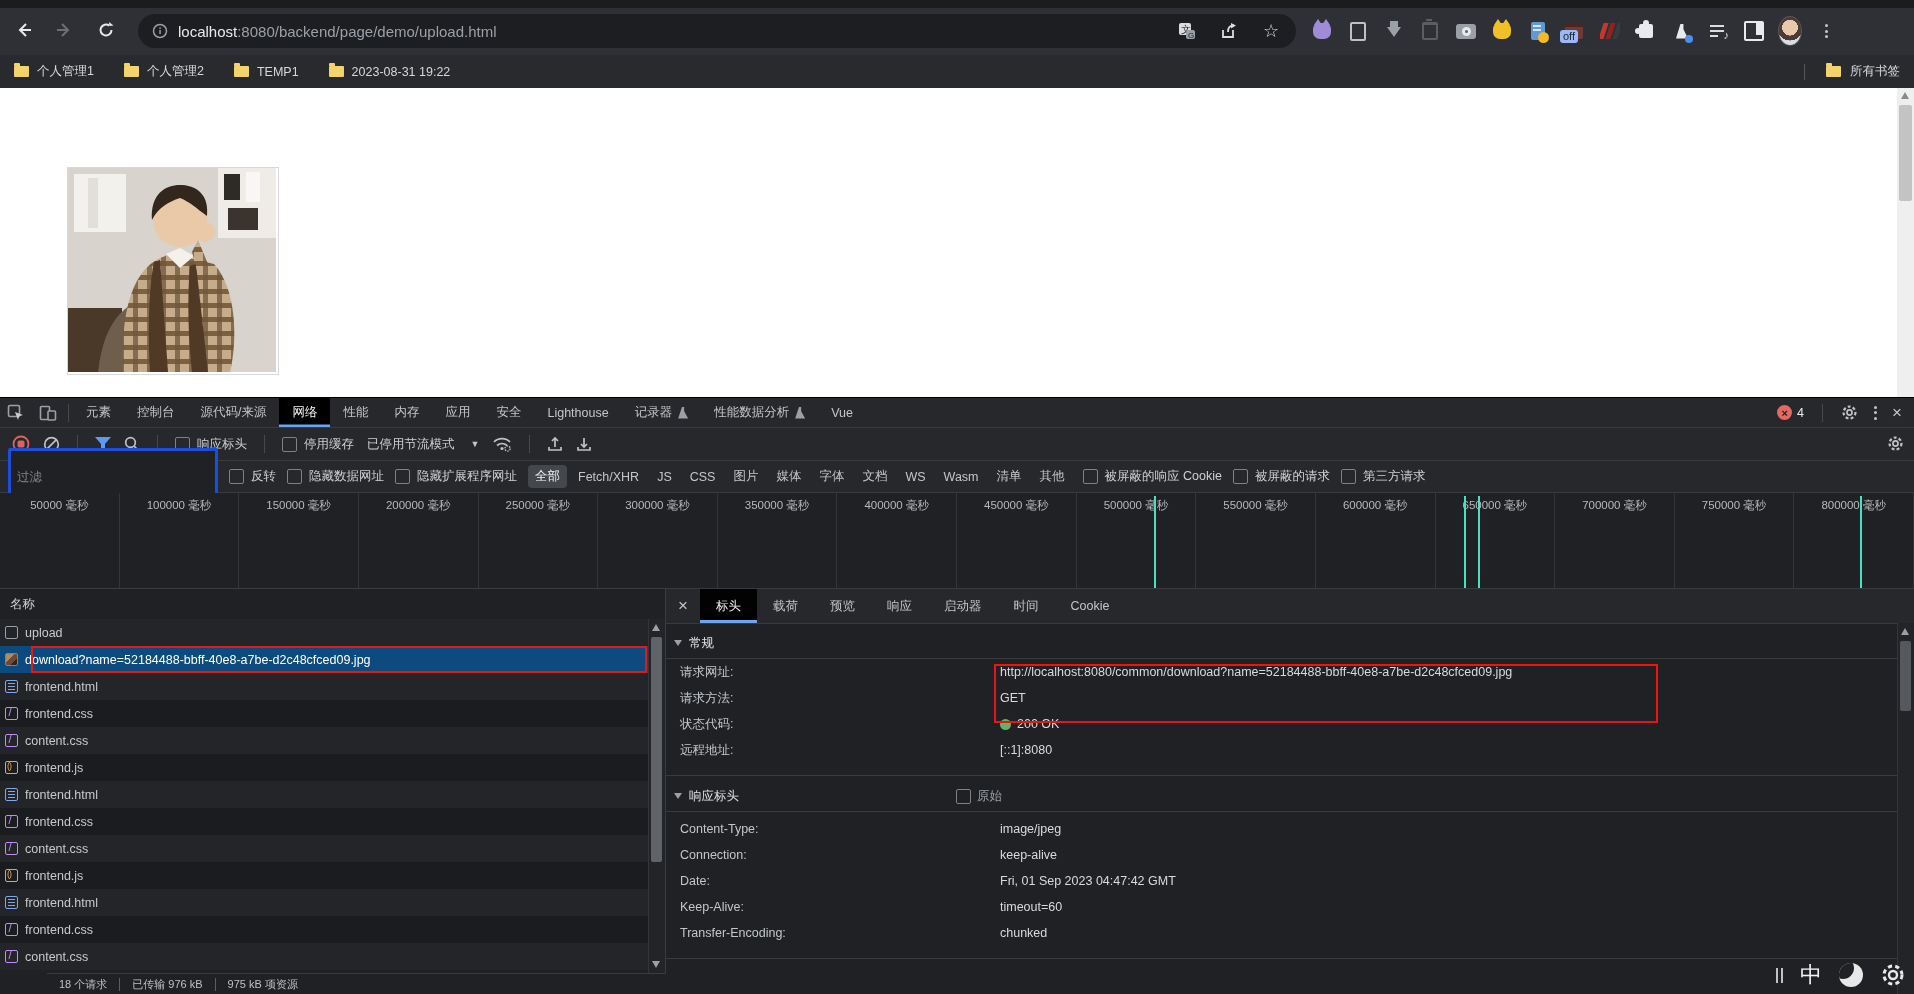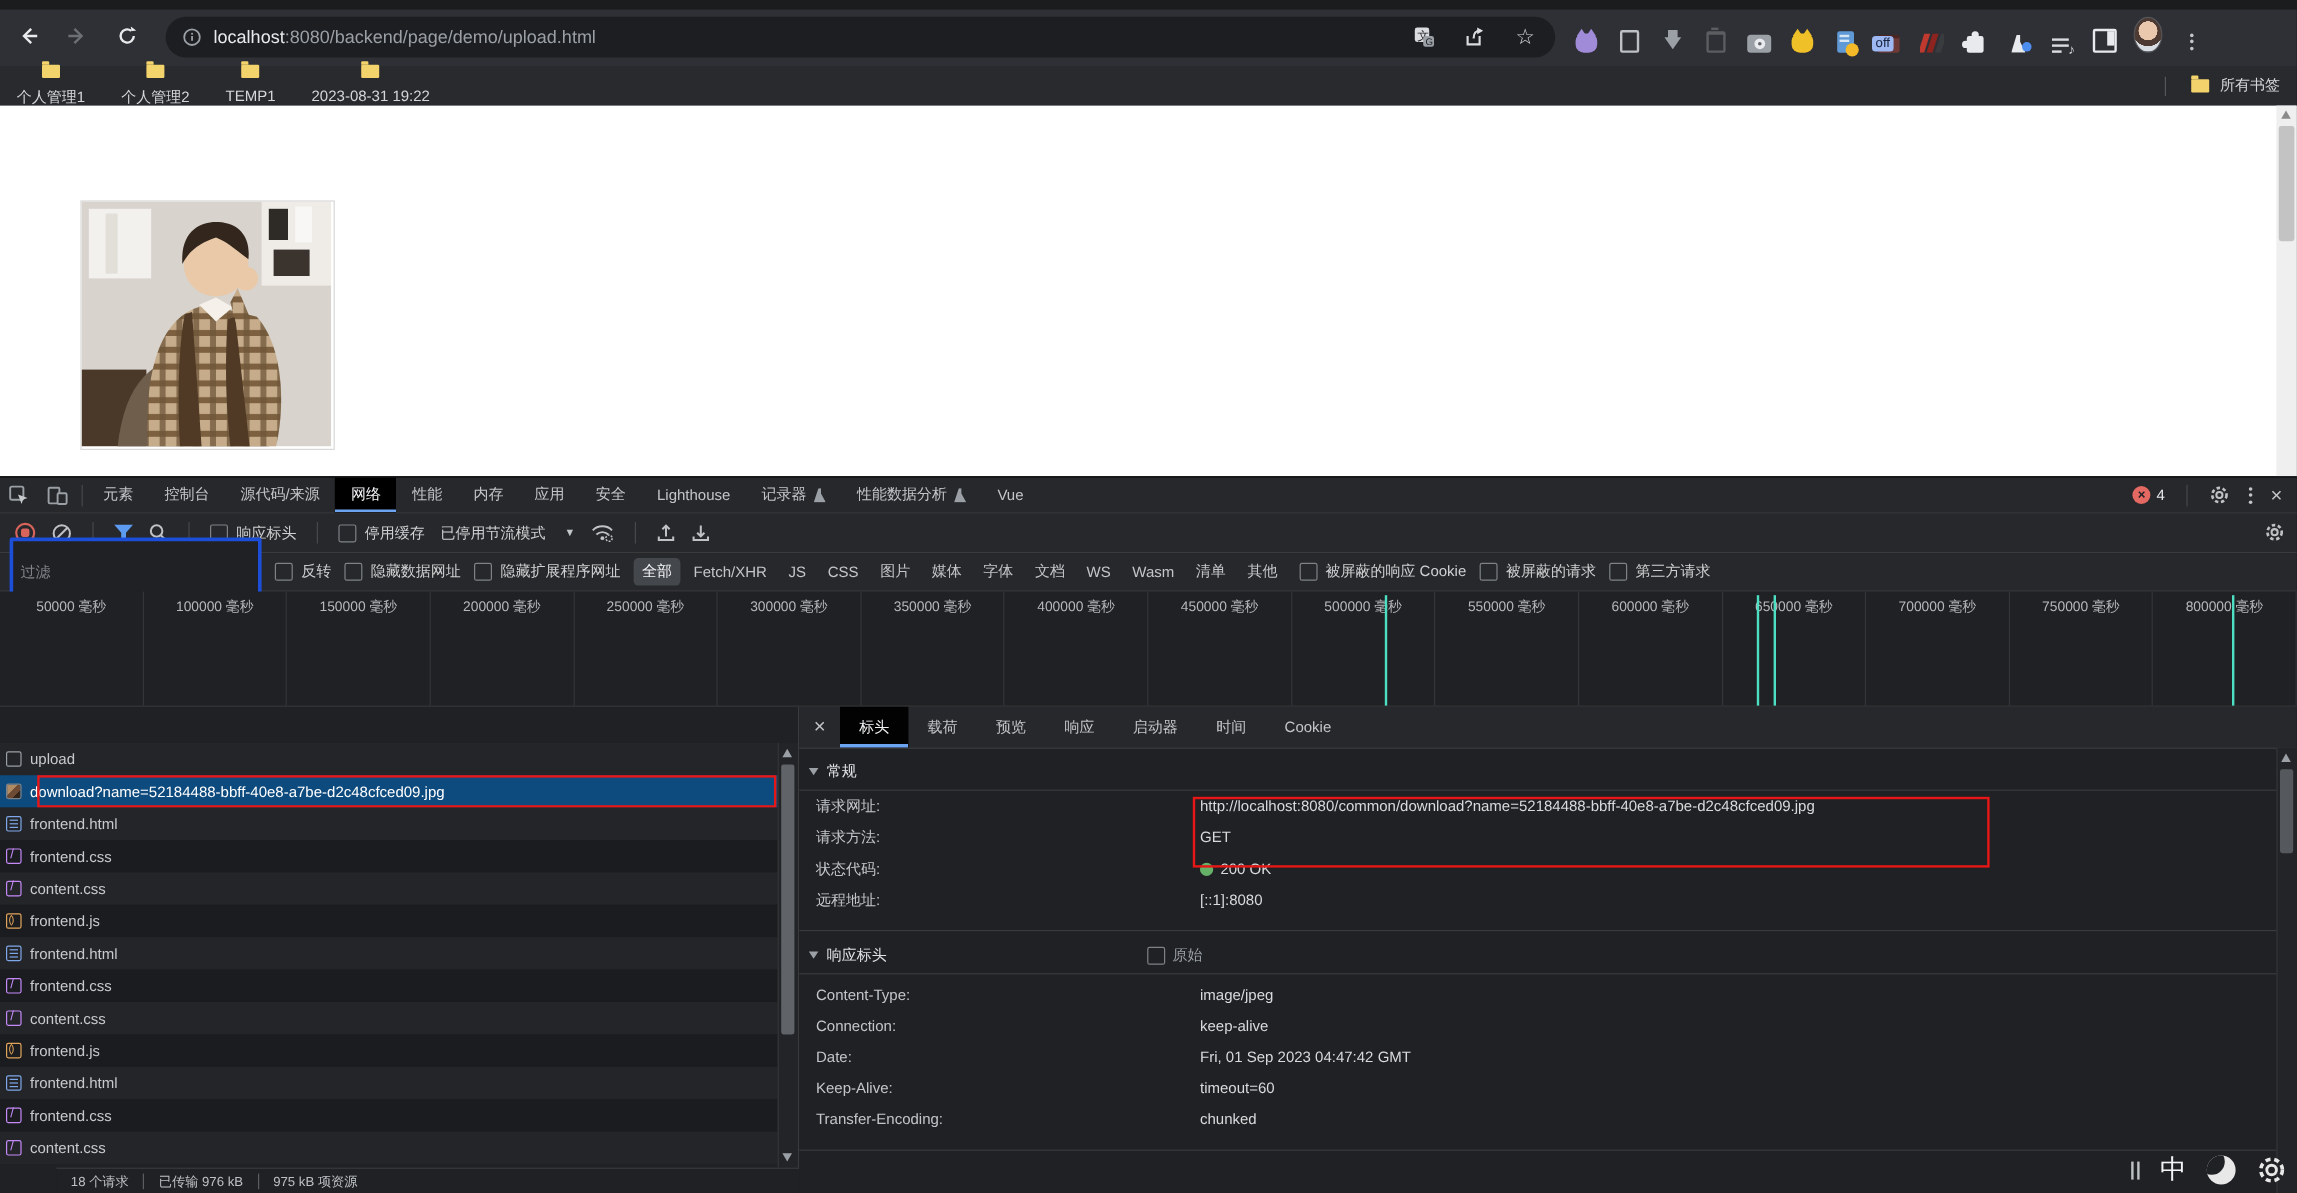--- a/index.html
+++ b/index.html
@@ -17,21 +17,21 @@
   #chrome-toolbar{top:8px;left:0;width:100%;height:47px;background:#2f3035;}
   .nav-ic{position:absolute;top:6px;width:32px;height:32px;border-radius:16px;display:flex;align-items:center;justify-content:center;}
   #back-btn{left:8px;}  #fwd-btn{left:48px;}  #reload-btn{left:90px;}
   #urlbar{position:absolute;left:138px;top:6px;width:1158px;height:34px;background:#1d1e22;border-radius:17px;
     display:flex;align-items:center;padding:0 14px;box-sizing:border-box;gap:10px;}
   #url-text{font-size:15px;color:#9aa0a6;white-space:nowrap;}
   #url-text b{color:#e8eaed;font-weight:normal;}
   .pill-spacer{flex:1;}
   .pill-ic{width:22px;height:22px;display:flex;align-items:center;justify-content:center;margin-left:10px;}
   #ext-icons{position:absolute;left:1310px;top:6px;height:34px;display:flex;align-items:center;gap:12px;}
-  .ext{width:24px;height:26px;display:flex;align-items:flex-end;justify-content:center;position:relative;}
+  .ext{width:24px;height:26px;display:flex;align-items:center;justify-content:center;position:relative;}
   .star-glyph{font-size:18px;color:#dadce0;}
   
   .cat{width:18px;height:16px;border-radius:6px 6px 7px 7px;position:relative;}
   .cat::before,.cat::after{content:"";position:absolute;top:-4px;border-style:solid;border-width:0 4px 6px 4px;border-color:transparent;}
   .cat.purple{background:#a08bd8;}
   .cat.purple::before{left:1px;border-bottom-color:#a08bd8;}
   .cat.purple::after{right:1px;border-bottom-color:#a08bd8;}
   .cat.yellow{background:#f0c029;}
   .cat.yellow::before{left:1px;border-bottom-color:#f0c029;}
   .cat.yellow::after{right:1px;border-bottom-color:#f0c029;}
@@ -64,21 +64,21 @@
   .playlist-ic i:nth-child(1){top:0;}
   .playlist-ic i:nth-child(2){top:5px;}
   .playlist-ic i:nth-child(3){top:10px;width:8px;}
   .playlist-ic::after{content:"♪";position:absolute;right:-3px;bottom:-4px;color:#dadce0;font-size:11px;}
   .sidebar-ic{width:16px;height:16px;border:2px solid #e8eaed;border-radius:2px;position:relative;}
   .sidebar-ic::before{content:"";position:absolute;right:0;top:0;width:6px;height:12px;background:#e8eaed;}
   .avatar-ic{width:28px;height:28px;border-radius:50%;background:radial-gradient(circle at 50% 38%,#e9c8ad 0 38%,#4c3a33 39% 62%,#d8dde3 63%);border:1px solid #54565a;}
 
   
   #bookmarks-bar{top:55px;left:0;width:100%;height:33px;background:#292a2e;display:flex;align-items:center;padding:0 14px;box-sizing:border-box;gap:30px;}
-  .bm-item{display:flex;align-items:center;gap:8px;cursor:pointer;flex-direction:column;}
+  .bm-item{display:flex;align-items:center;gap:8px;cursor:pointer;}
   .folder-icon{width:15px;height:11px;background:#f3d36b;border-radius:1px;position:relative;display:inline-block;}
   .folder-icon::before{content:"";position:absolute;left:0;top:-3px;width:6px;height:3px;background:#f3d36b;border-radius:1px 1px 0 0;}
   .bm-label{font-size:12.5px;color:#d5d7da;white-space:nowrap;}
   #all-bookmarks{margin-left:auto;display:flex;align-items:center;gap:9px;}
   .bm-divider{width:1px;height:16px;background:#55565a;margin-right:12px;}
 
   
   #page{top:88px;left:0;width:100%;height:309px;background:#ffffff;}
   #photo{position:absolute;left:67px;top:79px;width:210px;height:206px;border:1px solid #d8d8d8;}
   #page-scrollbar{position:absolute;right:0;top:0;width:17px;height:309px;background:#efefef;}
@@ -562,20 +562,21 @@
       <div class="tl-cell">700000 毫秒</div>
       <div class="tl-cell">750000 毫秒</div>
       <div class="tl-cell">800000 毫秒</div>
       <div class="tl-mark" style="left: 60.3%;"></div>
       <div class="tl-mark" style="left: 76.5%;"></div>
       <div class="tl-mark" style="left: 77.2%;"></div>
       <div class="tl-mark" style="left: 97.2%;"></div>
     </div>
 
   <div class="abs" id="requests-panel">
+    <div id="req-header">名称</div>
     <div id="req-list">
         <div class="req-row">
           <span class="ficon generic"></span>
           <span class="req-name">upload</span>
         </div>
         <div class="req-row alt selected annotated">
           <span class="ficon image"></span>
           <span class="req-name">download?name=52184488-bbff-40e8-a7be-d2c48cfced09.jpg</span>
         </div>
         <div class="req-row">

